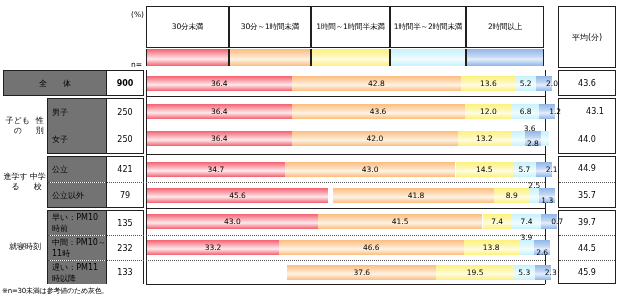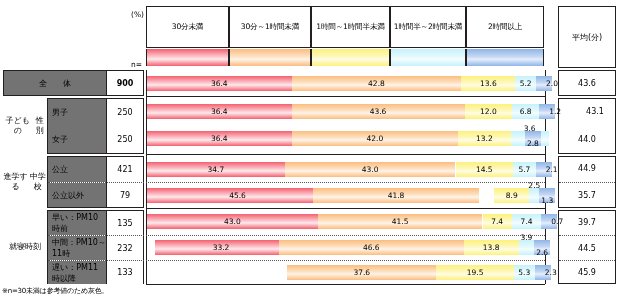--- a/index.html
+++ b/index.html
@@ -326,21 +326,21 @@
       </div>
     <div class="seg g-blue" style="left:388.7px;width:8.3px;">
         <span>2.1</span>
       </div>
   </div>
 
   <div class="bar-row" style="left:147px;top:188px;width:397px;">
     <div class="seg g-pink" style="left:0px;width:181.1px;">
         <span>45.6</span>
       </div>
-    <div class="seg g-orange" style="left:166px;width:166.0px;align-items:center;">
+    <div class="seg g-orange" style="left:186px;width:166.0px;align-items:center;">
         <span>41.8</span>
       </div>
     <div class="seg g-yellow" style="left:347.1px;width:35.3px;">
         <span>8.9</span>
       </div>
     <div class="seg g-cyan outside-hi" style="left:382.4px;width:9.9px;">
         <span>2.5</span>
       </div>
     <div class="seg g-blue outside-lo" style="left:392.3px;width:5.2px;">
         <span>1.3</span>
@@ -359,21 +359,21 @@
       </div>
     <div class="seg g-cyan" style="left:364.9px;width:29.4px;">
         <span>7.4</span>
       </div>
     <div class="seg g-blue" style="left:394.3px;width:2.8px;">
         <span>0.7</span>
       </div>
   </div>
 
   <div class="bar-row" style="left:147px;top:240px;width:397px;">
-    <div class="seg g-pink" style="left:8px;width:132px;">
+    <div class="seg g-pink" style="left:0px;width:132px;">
         <span>33.2</span>
       </div>
     <div class="seg g-orange" style="left:131.8px;width:185.0px;">
         <span>46.6</span>
       </div>
     <div class="seg g-yellow" style="left:316.8px;width:54.8px;">
         <span>13.8</span>
       </div>
     <div class="seg g-cyan outside-hi" style="left:371.6px;width:15.5px;">
         <span>3.9</span>

